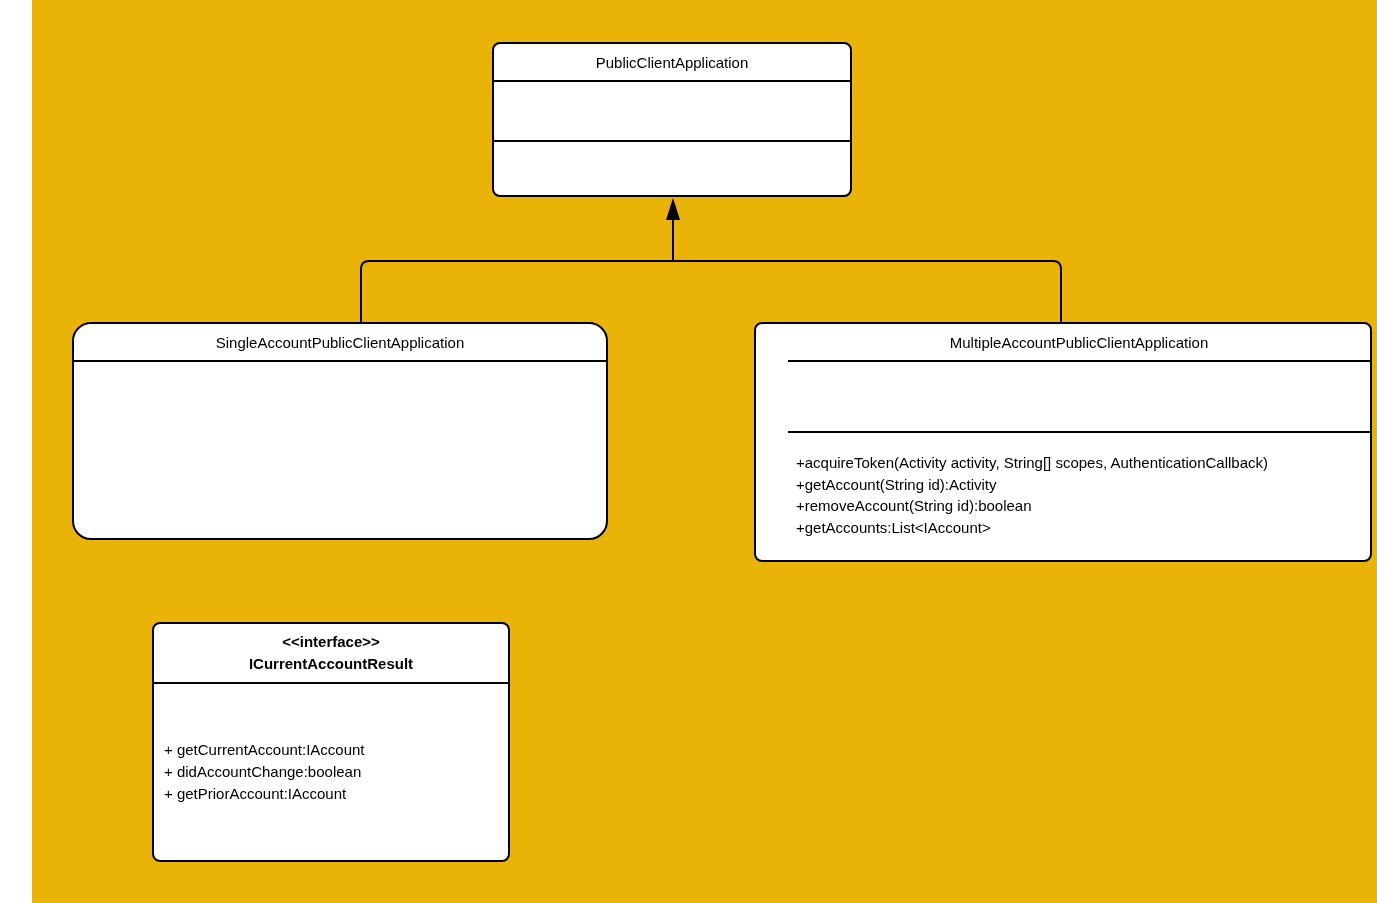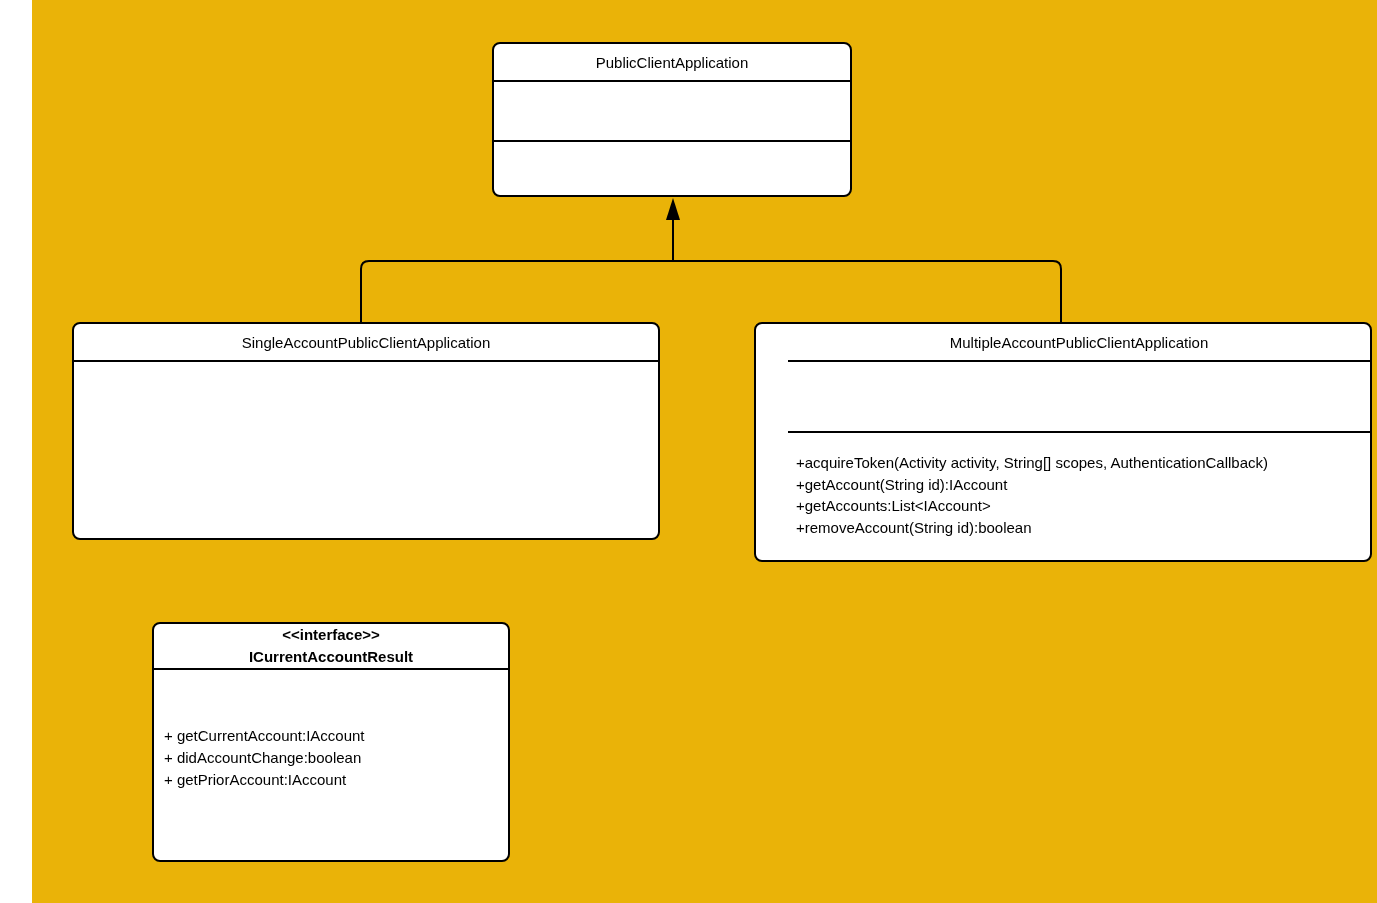--- a/index.html
+++ b/index.html
@@ -34,21 +34,21 @@
   .comp-title {
     box-sizing: border-box;
     height: 36px;
     display: flex;
     align-items: center;
     justify-content: center;
     text-align: center;
     white-space: nowrap;
   }
   .comp-title.two-line {
-    height: 44px;
+    height: 58px;
     flex-direction: column;
     justify-content: center;
     line-height: 22px;
     font-weight: bold;
   }
   .comp {
     box-sizing: border-box;
     border-top: 2px solid #000000;
   }
   .comp-methods {
@@ -72,37 +72,37 @@
   </svg>
 
   <div class="uml-class" style="left:460px; top:42px; width:360px; height:155px;">
     <div class="comp-title">
       <span>PublicClientApplication</span>
     </div>
     <div class="comp" style="height:60px;"></div>
     <div class="comp" style="height:55px;"></div>
   </div>
 
-  <div class="uml-class" style="left:40px; top:322px; width:588px; height:218px;">
+  <div class="uml-class" style="left:40px; top:322px; width:536px; height:218px;border-radius:19px;">
     <div class="comp-title">
       <span>SingleAccountPublicClientApplication</span>
     </div>
     <div class="comp" style="height:61px;"></div>
   </div>
 
   <div class="uml-class" style="left:722px; top:322px; width:618px; height:240px;padding-left:32px;">
     <div class="comp-title">
       <span>MultipleAccountPublicClientApplication</span>
     </div>
     <div class="comp" style="height:71px;"></div>
     <div class="comp comp-methods" style="height:129px; padding:19px 8px 0 8px;">
       <div class="method-line">+acquireToken(Activity activity, String[] scopes, AuthenticationCallback)</div>
-      <div class="method-line">+getAccount(String id):IAccount</div>
+      <div class="method-line">+getAccount(String id):Activity</div>
+      <div class="method-line">+removeAccount(String id):boolean</div>
       <div class="method-line">+getAccounts:List&lt;IAccount&gt;</div>
-      <div class="method-line">+removeAccount(String id):boolean</div>
     </div>
   </div>
 
   <div class="uml-class" style="left:120px; top:622px; width:358px; height:240px;">
     <div class="comp-title two-line">
       <span>&lt;&lt;interface&gt;&gt;</span>
       <span>ICurrentAccountResult</span>
     </div>
     <div class="comp comp-methods" style="height:216px; padding:55px 10px 0 10px; line-height:22px;">
       <div class="method-line">+ getCurrentAccount:IAccount</div>

